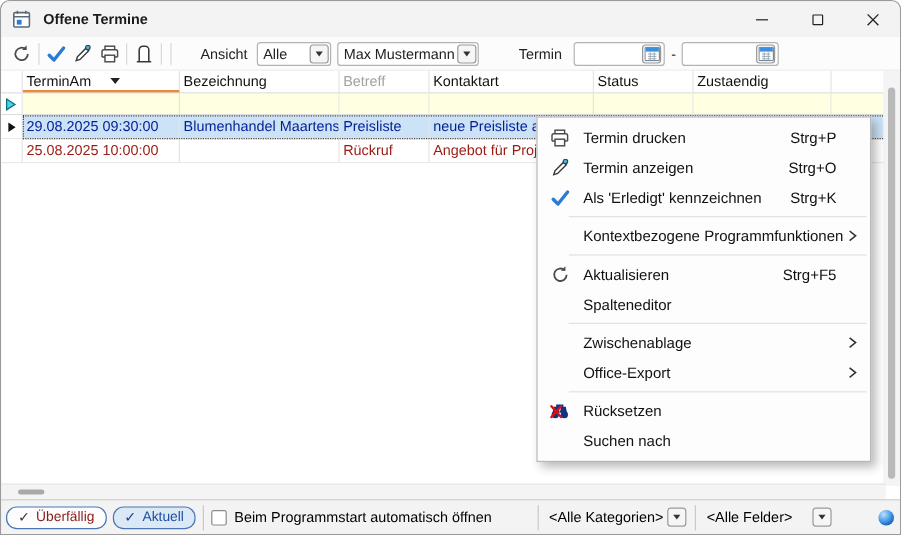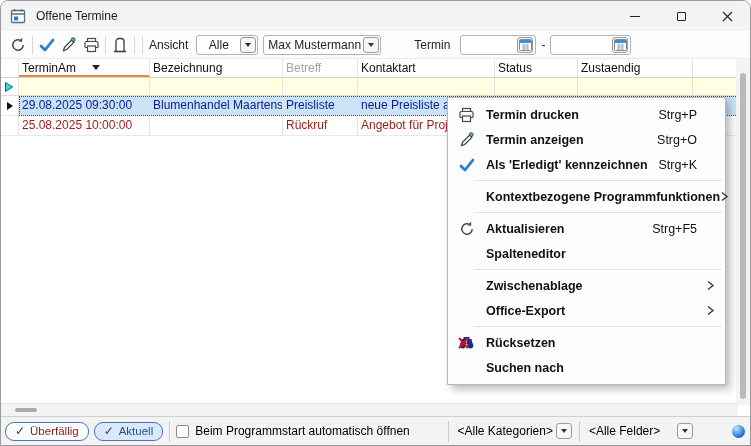--- a/index.html
+++ b/index.html
@@ -6,33 +6,33 @@
   html,body { background:#ffffff; }
   body { font-family:"Liberation Sans", sans-serif; width:751px; height:446px; position:relative; }
 
   .window { position:absolute; left:0; top:0; width:751px; height:446px;
     border:1px solid #9a9a9a; border-radius:8px 8px 0 0; background:#fff; overflow:hidden; }
 
   
   .titlebar { position:absolute; left:0; top:0; right:0; height:30px; background:#f3f3f3;
     display:flex; align-items:center; }
   .app-icon { width:16px; height:16px; margin:0 10px 0 9px; }
-  .title { font-size:12px; color:#1b1b1b; }
+  .title { font-size:12px; color:#1b1b1b;font-weight:bold; }
   .win-controls { margin-left:auto; display:flex; height:30px; }
   .win-btn { width:46px; height:30px; display:flex; align-items:center; justify-content:center; }
   .glyph-min { width:10px; height:0; border-top:1px solid #222; }
   .glyph-max { width:9px; height:9px; border:1px solid #222; border-radius:1px; }
 
   
   .toolbar { position:absolute; left:0; top:30px; right:0; height:28px; background:#fcfcfc;
     border-bottom:1px solid #ebebeb; display:flex; align-items:center; font-size:12px; color:#222; }
   .tb-ico { width:18px; height:18px; display:flex; align-items:center; justify-content:center; }
   .tb-sep { width:1px; height:18px; background:#d8d8d8; margin:0 5px; }
   .combo { height:20px; background:#fff; border:1px solid #b3b3b3; border-radius:3px;
-    display:flex; align-items:center; font-size:12px; color:#222;text-align:center; }
+    display:flex; align-items:center; font-size:12px; color:#222; }
   .combo-text { padding:0 4px; flex:1; overflow:hidden; white-space:nowrap; }
   .dd-btn { width:16px; height:16px; margin-right:1px; border:1px solid #9a9a9a; border-radius:3px;
     background:#f6f6f6; display:flex; align-items:center; justify-content:center; flex:none; }
   .caret { width:0; height:0; border-left:3.5px solid transparent; border-right:3.5px solid transparent; border-top:4px solid #333; }
   .datefield { height:20px; width:76px; background:#fff; border:1px solid #b3b3b3; border-radius:3px;
     display:flex; align-items:center; justify-content:flex-end; padding-right:1px; }
 
   
   .grid { position:absolute; left:0; top:58px; width:737px; bottom:42px; background:#fff; overflow:hidden; }
   .cols { display:grid; grid-template-columns:18px 131px 133px 75px 137px 83px 115px minmax(0,1fr); }
@@ -76,21 +76,21 @@
   .sb-combo { display:flex; align-items:center; height:21px; }
   .sb-combo .txt { padding:0 3px; white-space:nowrap; }
   .orb { width:13px; height:13px; border-radius:50%; margin-left:auto; margin-right:5px;
     background:radial-gradient(circle at 34% 28%, #bfe0ff 0%, #55a4ec 40%, #1565c0 75%, #0a3f86 100%); }
 
   
   .menu { position:absolute; left:446px; top:96px; width:279px; background:#fdfdfd;
     border:1px solid #b8b8b8; box-shadow:4px 4px 8px rgba(0,0,0,0.28); padding:4px 0; z-index:10; }
   .mi { height:25px; display:flex; align-items:center; padding:0 10px 0 9px; font-size:12.5px; color:#111; }
   .mi-ico { width:19px; height:17px; margin-right:10px; flex:none; display:flex; align-items:center; justify-content:center; }
-  .mi-lb { white-space:nowrap;font-weight:bold; }
+  .mi-lb { white-space:nowrap; }
   .mi-sc { margin-left:auto; padding-right:18px; color:#111; }
   .mi-arrow { margin-left:auto; width:9px; height:11px; }
   .msep { height:1px; background:#e2e2e2; margin:3px 3px 3px 26px; }
 
   svg { display:block; }
 </style>
 </head>
 <body>
 
 <div class="window">
@@ -152,21 +152,21 @@
       </span>
     <span class="tb-sep"></span>
     <span class="tb-ico">
         <svg width="16" height="16" viewBox="0 0 16 16">
           <path d="M4 14.5V4.5a3 3 0 0 1 3-3h2a3 3 0 0 1 3 3v10" fill="#fff" stroke="#3a3a3a" stroke-width="1.3"></path>
           <line x1="2" y1="14.5" x2="14" y2="14.5" stroke="#3a3a3a" stroke-width="1.3"></line>
         </svg>
       </span>
     <span class="tb-sep"></span>
     <span class="tb-sep" style="margin:0 2px"></span>
-    <span style="margin-left:4px">Ansicht</span>
+    <span style="margin-left:22px">Ansicht</span>
     <div class="combo" style="width:62px; margin-left:8px">
       <span class="combo-text">Alle</span>
       <span class="dd-btn">
           <span class="caret"></span>
         </span>
     </div>
     <div class="combo" style="width:118px; margin-left:5px">
       <span class="combo-text">Max Mustermann</span>
       <span class="dd-btn">
           <span class="caret"></span>

